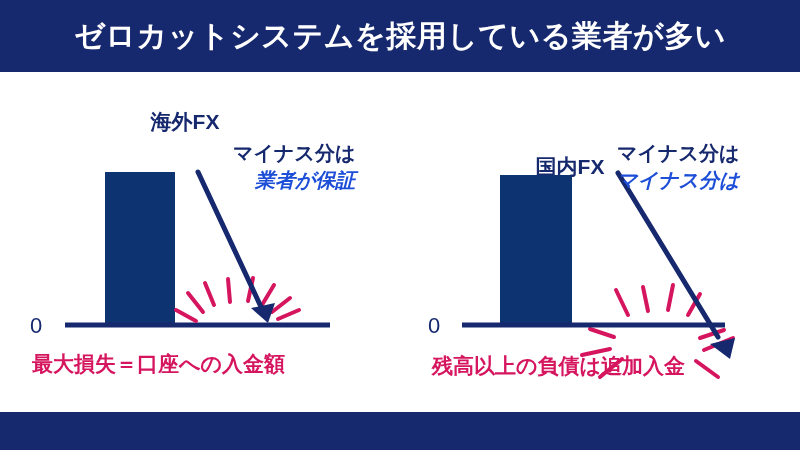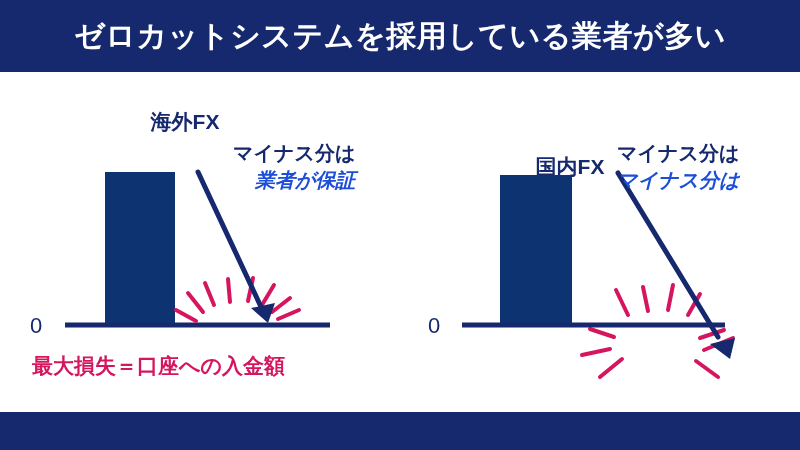--- a/index.html
+++ b/index.html
@@ -100,21 +100,21 @@
   
   .caption {
     position: absolute;
     top: 355px;
     color: #d6155f;
     font-size: 21px;
     font-weight: bold;
     white-space: nowrap;
     line-height: 1;
   }
-  .caption-left  { left: 32px; }
+  .caption-left  { left: 32px; font-family: Liberation Mono, monospace; }
   .caption-right { left: 432px; }
 </style>
 </head>
 <body>
 
 <div id="infographic">
 
   <div class="header-bar">
     <div class="header-title">ゼロカットシステムを採用している業者が多い</div>
   </div>
@@ -186,16 +186,17 @@
     <span class="line-2">業者が保証</span>
   </div>
 
   <div class="annotation annotation-right">
     <span class="line-1">マイナス分は</span>
     <span class="line-2">マイナス分は</span>
   </div>
 
   <div class="caption caption-left">最大損失＝口座への入金額</div>
 
+  <div class="caption caption-right">残高以上の負債は追加入金</div>
 
   <div class="footer-bar"></div>
 
 </div>
 
 </body></html>

